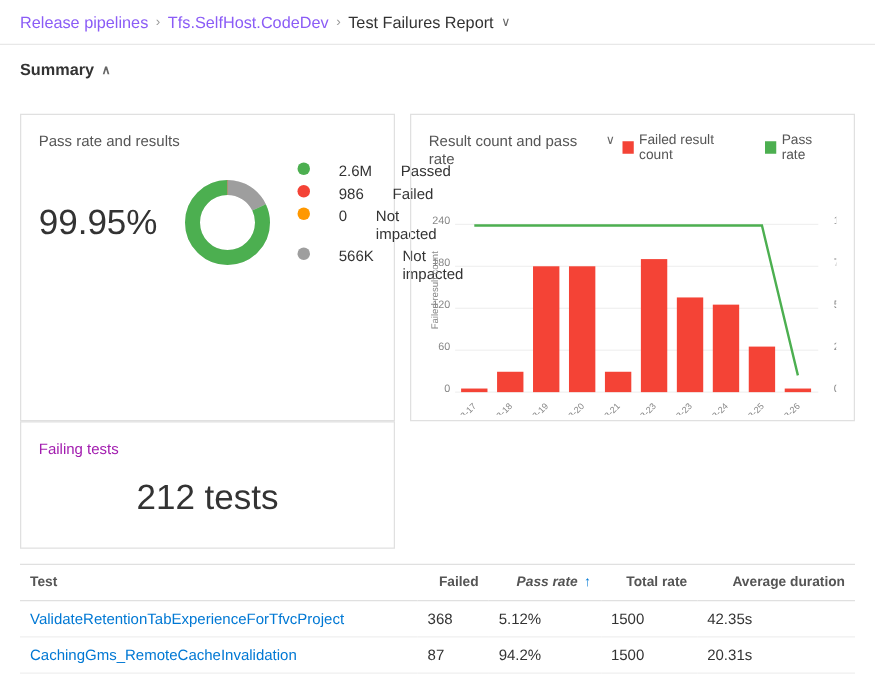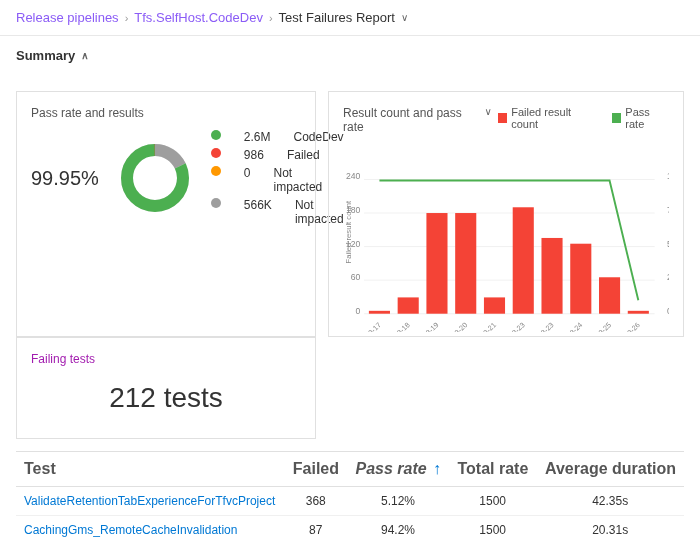--- a/index.html
+++ b/index.html
@@ -18,21 +18,21 @@
 
     .cards-row { display: flex; gap: 12px; }
 
     
     .card { border: 1px solid #e0e0e0; padding: 14px; }
     .card-left { width: 300px; }
 
     .card-title { font-size: 12px; color: #555; margin-bottom: 10px; }
 
     .pass-rate-content { display: flex; align-items: center; gap: 16px; }
-    .big-percent { font-size: 20px; font-weight: 300; color: #333; }
+    .big-percent { font-size: 28px; font-weight: 300; color: #333; }
 
     
     .donut-container { position: relative; width: 80px; height: 80px; }
     .donut-container svg { width: 80px; height: 80px; }
 
     .legend { display: flex; flex-direction: column; gap: 4px; font-size: 12px; }
     .legend-item { display: flex; align-items: flex-start; gap: 23px; }
     .legend-dot { width: 10px; height: 10px; border-radius: 50%; flex-shrink: 0; }
     .failing-title { font-size: 12px; color: #a21caf; margin-bottom: 6px; }
     .failing-count { font-size: 28px; font-weight: 300; text-align: center; padding: 10px 0; }
@@ -43,26 +43,26 @@
     .chart-legend { display: flex; gap: 16px; font-size: 11px; margin-bottom: 4px; justify-content: flex-end; }
     .chart-legend-item { display: flex; align-items: center; gap: 4px; }
     .chart-legend-box { width: 10px; height: 10px; }
 
     .chart-area { position: relative; height: 180px; }
 
     
     .table-section { border-top: 1px solid #e0e0e0; margin-top: 4px; }
     table { width: 100%; border-collapse: collapse; font-size: 12px; }
     thead tr { border-bottom: 1px solid #e0e0e0; }
-    thead th { padding: 8px 8px; text-align: left; font-weight: 600; color: #555; font-size: 16px; }
+    thead th { padding: 8px 8px; text-align: left; font-weight: 600; color: #555; font-size: 11px; }
     thead th.right { text-align: right; }
     tbody tr { border-bottom: 1px solid #f0f0f0; }
     tbody td { padding: 7px 8px; }
     tbody td.link { color: #0078d4; cursor: pointer; margin-left: 24px; }
-    tbody td.right { text-align: center; }
+    tbody td.right { text-align: left; }
     .sort-icon { color: #0078d4; margin-left: 2px; }
 
     .bottom-cards { display: flex; gap: 12px; margin-bottom: 12px; }
   </style>
 </head>
 <body>
 
 <div class="header">
   <span>Release pipelines</span>
   <span class="sep">›</span>
@@ -97,21 +97,21 @@
 
             <circle cx="40" cy="40" r="28" fill="none" stroke="#f44336" stroke-width="12" stroke-dasharray="0.5 175.4" stroke-dashoffset="-175.4" transform="rotate(-90 40 40)"></circle>
             <circle cx="40" cy="40" r="20" fill="white"></circle>
           </svg>
         </div>
 
         <div class="legend">
           <div class="legend-item">
             <div class="legend-dot" style="background:#4caf50;"></div>
             <span>2.6M</span>
-            <span>CodeDev</span>
+            <span>Passed</span>
           </div>
           <div class="legend-item">
             <div class="legend-dot" style="background:#f44336;"></div>
             <span>986</span>
             <span>Failed</span>
           </div>
           <div class="legend-item">
             <div class="legend-dot" style="background:#ff9800;"></div>
             <span>0</span>
             <span>Not impacted</span>

